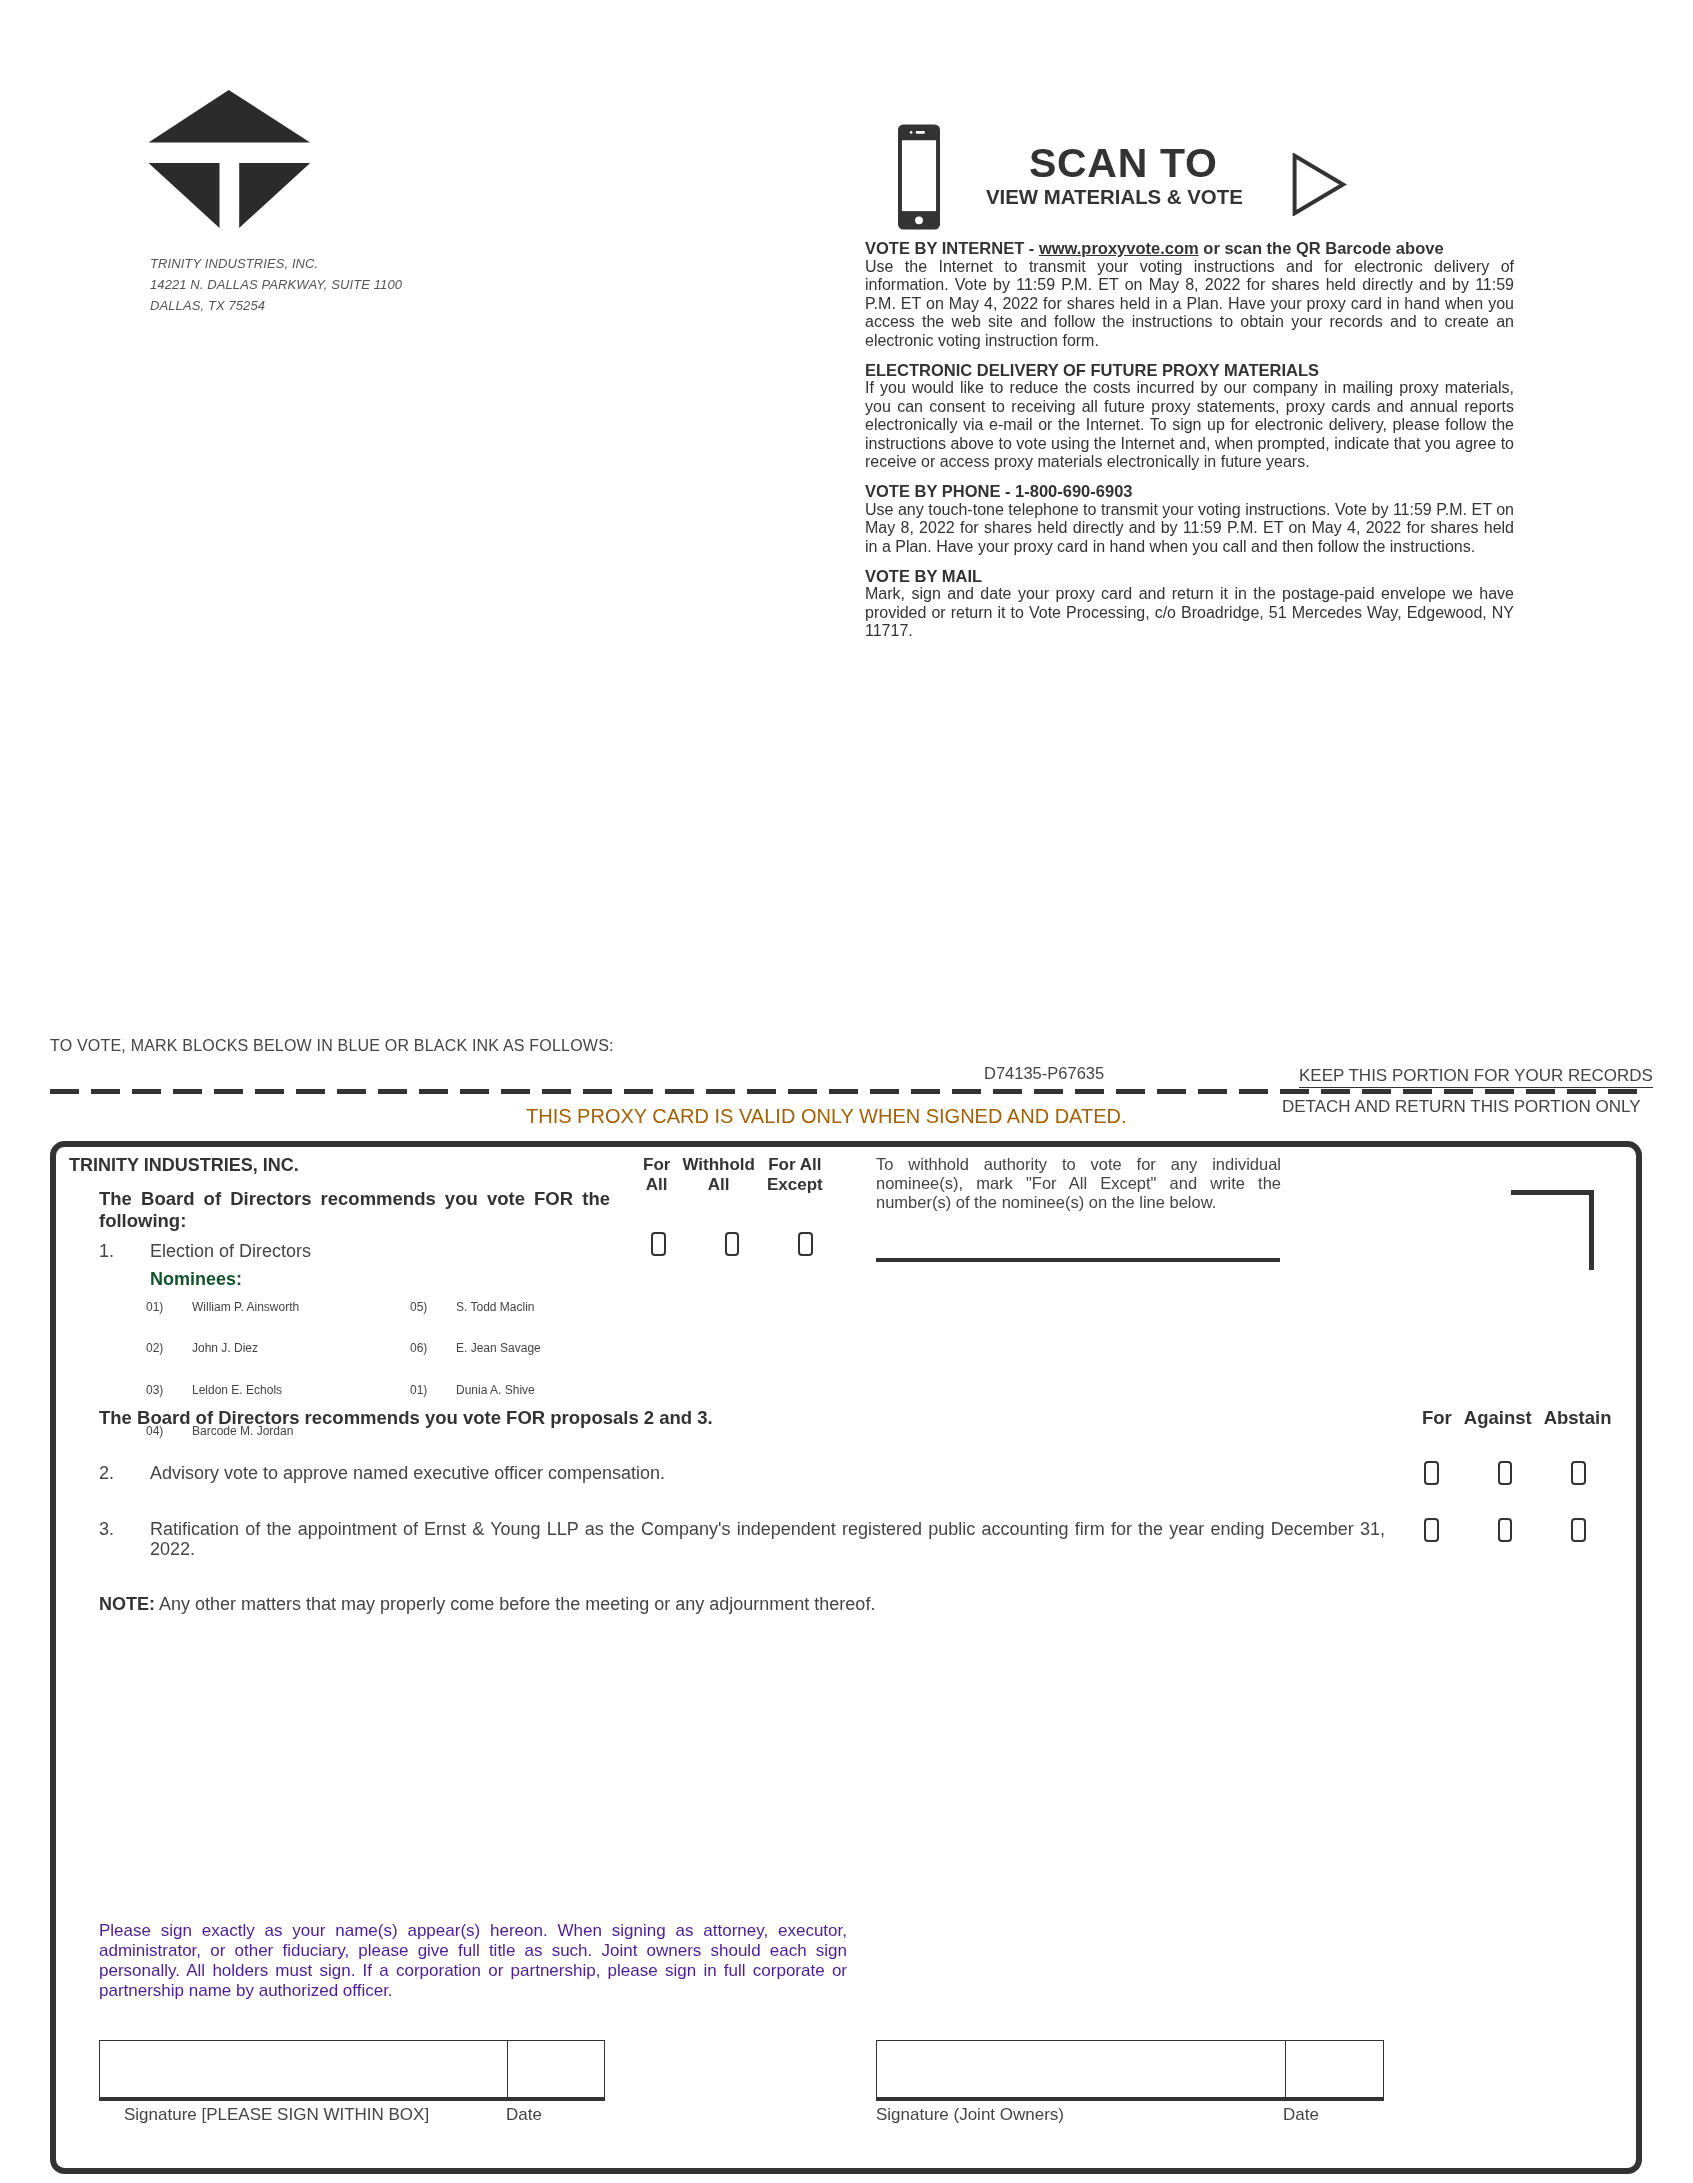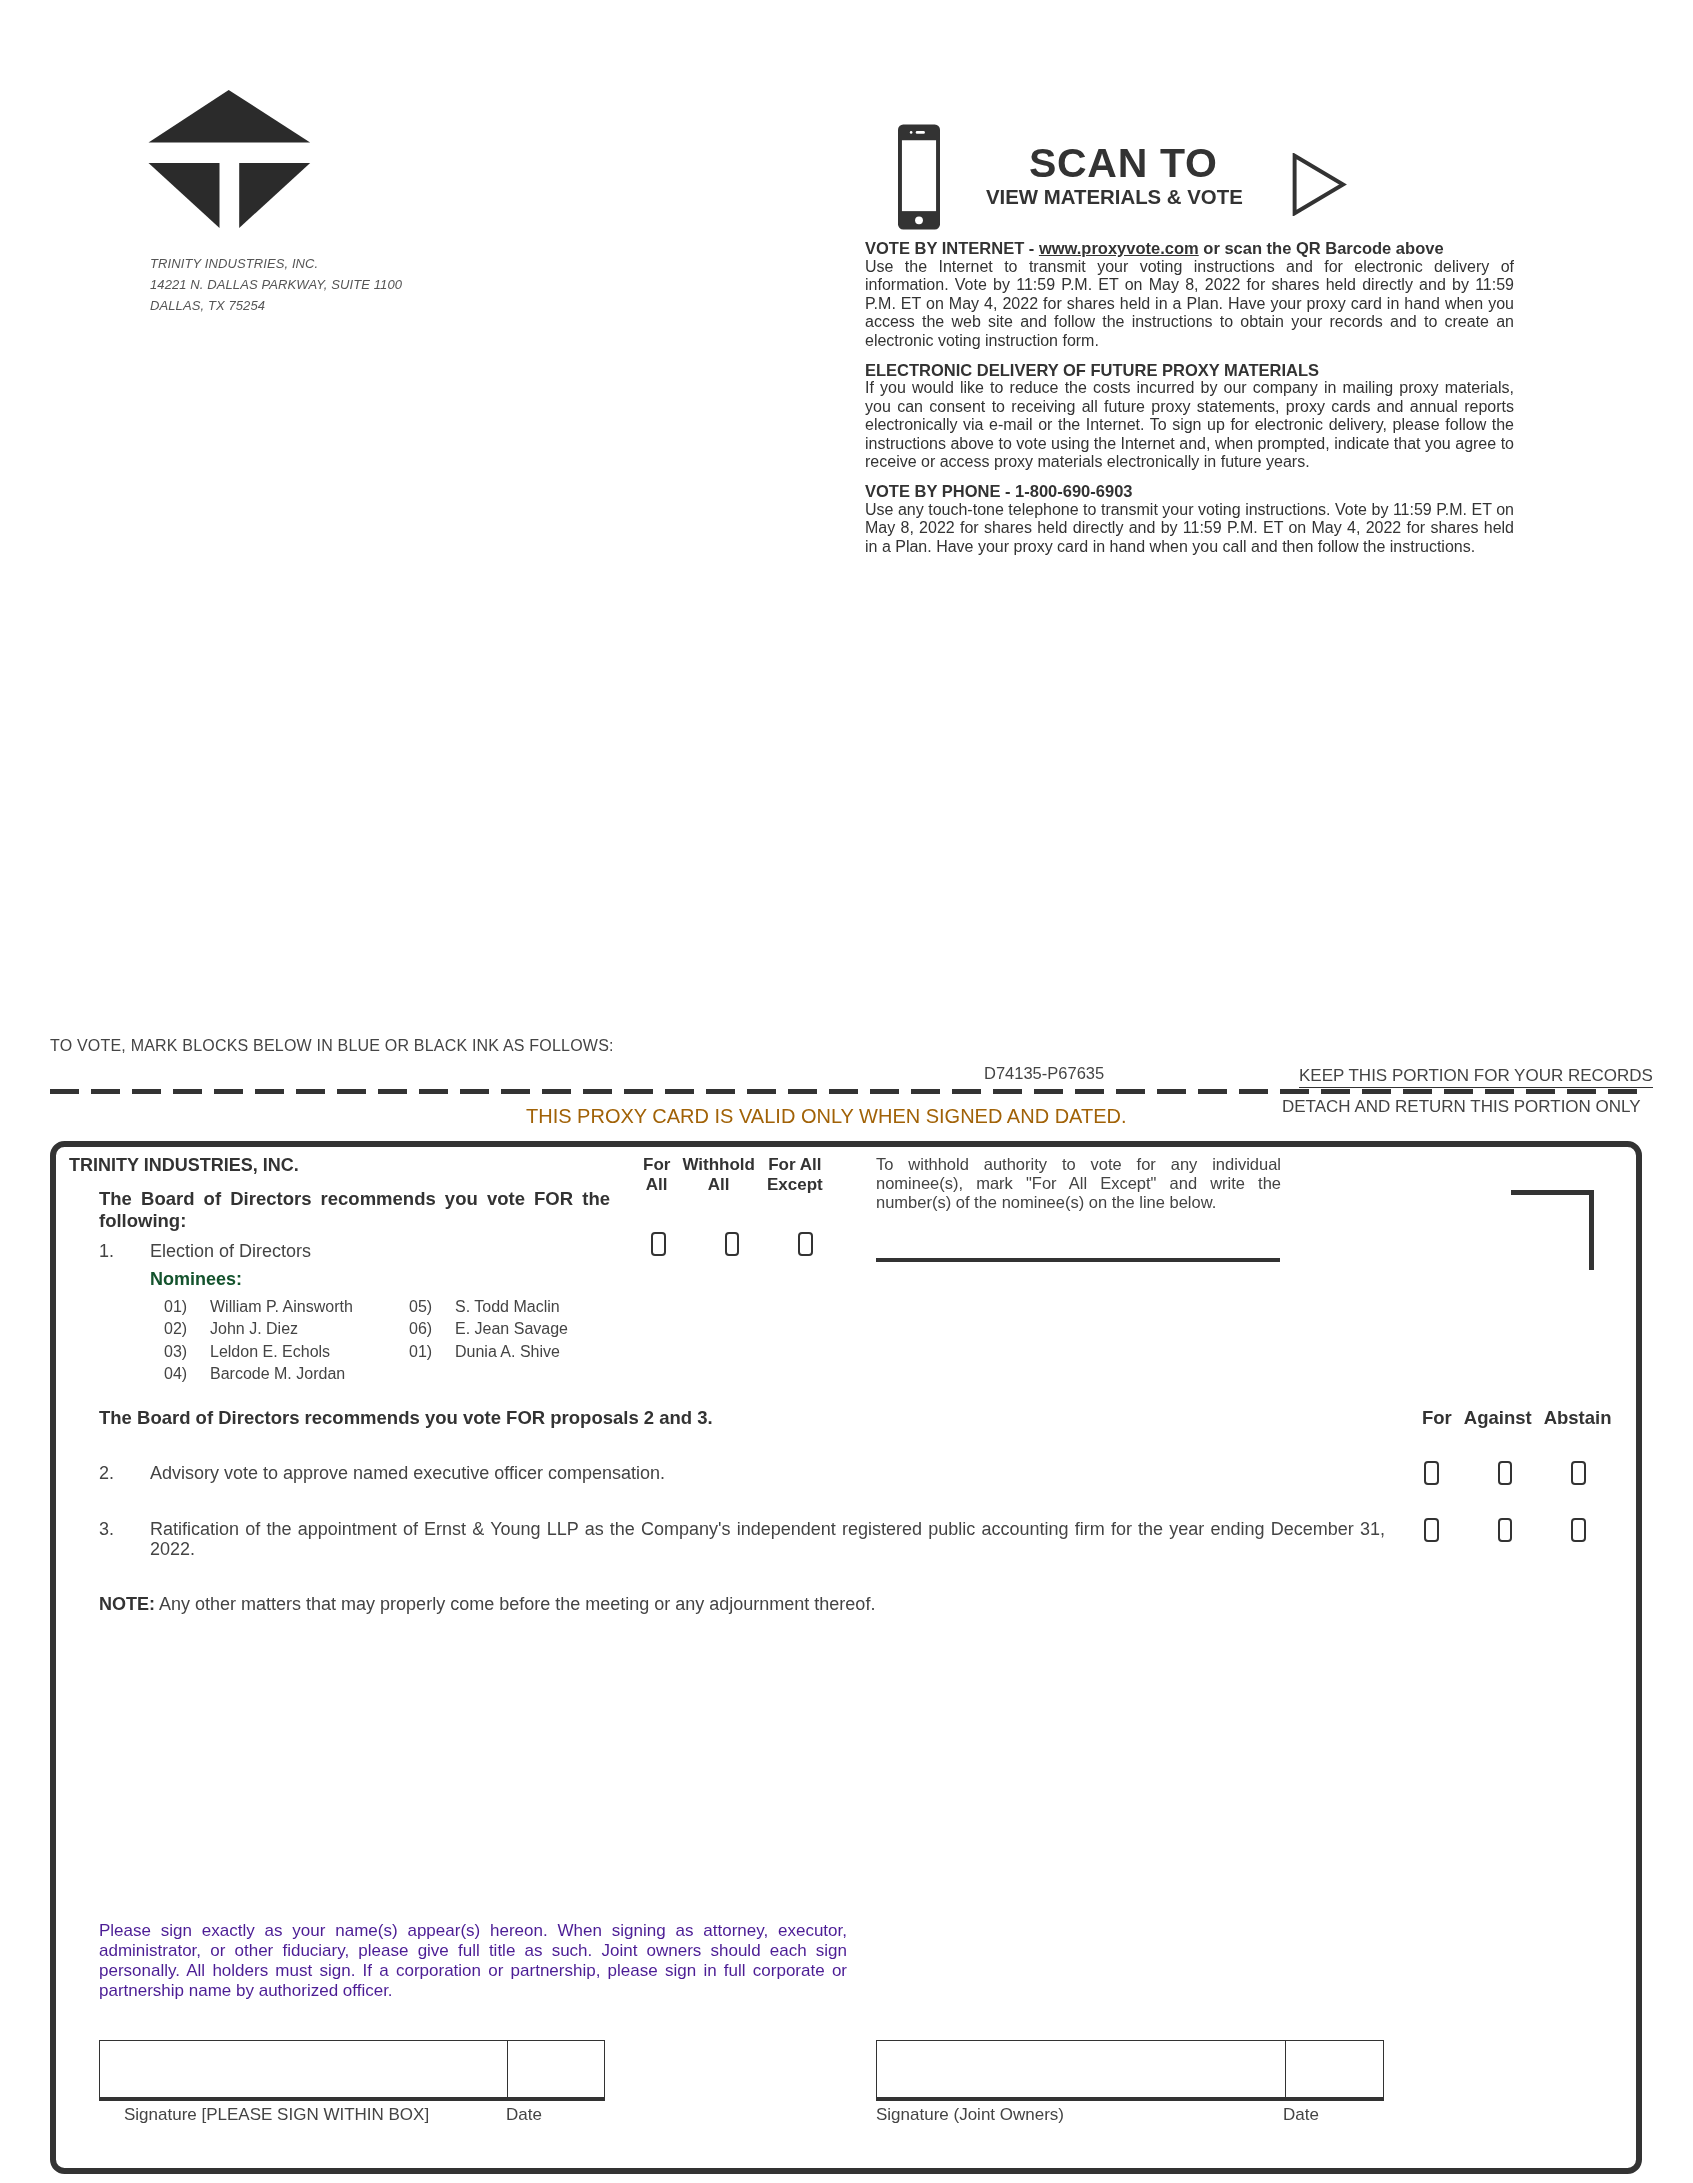--- a/index.html
+++ b/index.html
@@ -34,21 +34,21 @@
 
     
     .card { left: 50px; top: 1141px; width: 1592px; height: 1033px; border: 6px solid #333; border-radius: 14.5px; }
     .co-name { left: 69px; top: 1155px; font-size: 18px; font-weight: bold; color: #333; }
     .col-heads { left: 643px; top: 1155px; display: flex; gap: 12px; font-size: 17px; font-weight: bold; color: #333; line-height: 20px; text-align: center; }
     .col-heads div { white-space: pre-line; }
     .board1 { left: 99px; top: 1188px; width: 511px; font-size: 18.5px; font-weight: bold; line-height: 22.4px; text-align: justify; }
     .item1 { left: 99px; top: 1241px; font-size: 18px; color: #444; }
     .item1 .num { display: inline-block; width: 51px; }
     .nominees-label { left: 150px; top: 1269px; font-size: 18px; font-weight: bold; color: #14532d; }
-    .nominees { left: 164px; top: 1296px; font-size: 16px; line-height: 22.4px; color: #444; width: 422px; display: grid; grid-template-columns: 245px 177px; grid-auto-flow: column; grid-template-rows: repeat(4, 22.4px); }
+    .nominees { left: 146px; top: 1296px; font-size: 12px; line-height: 22.4px; color: #444; width: 422px; display: grid; grid-template-columns: 245px 177px; grid-auto-flow: column; grid-template-rows: repeat(4, 22.4px); gap: 19px; }
     .nominees .nm { white-space: nowrap; }
     .nominees .code { display: inline-block; width: 46px; }
 
     .cb { width: 14.5px; height: 24px; border: 2.6px solid #333; border-radius: 4px; background: #fff; cursor: pointer; }
     .cbrow1 { left: 651px; top: 1232px; display: flex; gap: 59px; }
 
     .withhold-text { left: 876px; top: 1155px; width: 405px; font-size: 16.5px; line-height: 19px; color: #444; text-align: justify; }
     .nominee-line { left: 876px; top: 1258px; width: 404px; height: 4px; background: #333; }
     .scan-corner { left: 1511px; top: 1190px; width: 83px; height: 80px; border-top: 5.3px solid #333; border-right: 5.3px solid #333; }
 
@@ -111,20 +111,24 @@
     <div>Use the Internet to transmit your voting instructions and for electronic delivery of information. Vote by 11:59 P.M. ET on May 8, 2022 for shares held directly and by 11:59 P.M. ET on May 4, 2022 for shares held in a Plan. Have your proxy card in hand when you access the web site and follow the instructions to obtain your records and to create an electronic voting instruction form.</div>
   </div>
   <div class="sec">
     <div class="head">ELECTRONIC DELIVERY OF FUTURE PROXY MATERIALS</div>
     <div>If you would like to reduce the costs incurred by our company in mailing proxy materials, you can consent to receiving all future proxy statements, proxy cards and annual reports electronically via e-mail or the Internet. To sign up for electronic delivery, please follow the instructions above to vote using the Internet and, when prompted, indicate that you agree to receive or access proxy materials electronically in future years.</div>
   </div>
   <div class="sec">
     <div class="head">VOTE BY PHONE - 1-800-690-6903</div>
     <div>Use any touch-tone telephone to transmit your voting instructions. Vote by 11:59 P.M. ET on May 8, 2022 for shares held directly and by 11:59 P.M. ET on May 4, 2022 for shares held in a Plan. Have your proxy card in hand when you call and then follow the instructions.</div>
   </div>
+  <div class="sec">
+    <div class="head">VOTE BY MAIL</div>
+    <div>Mark, sign and date your proxy card and return it in the postage-paid envelope we have provided or return it to Vote Processing, c/o Broadridge, 51 Mercedes Way, Edgewood, NY 11717.</div>
+  </div>
 </div>
 
 <div class="abs mark-instr">TO VOTE, MARK BLOCKS BELOW IN BLUE OR BLACK INK AS FOLLOWS:</div>
 <div class="abs control-no">D74135-P67635</div>
 <div class="abs keep">KEEP THIS PORTION FOR YOUR RECORDS</div>
 <div class="abs dash-line"></div>
 <div class="abs valid">THIS PROXY CARD IS VALID ONLY WHEN SIGNED AND DATED.</div>
 <div class="abs detach">DETACH AND RETURN THIS PORTION ONLY</div>
 
 <div class="abs card"></div>

